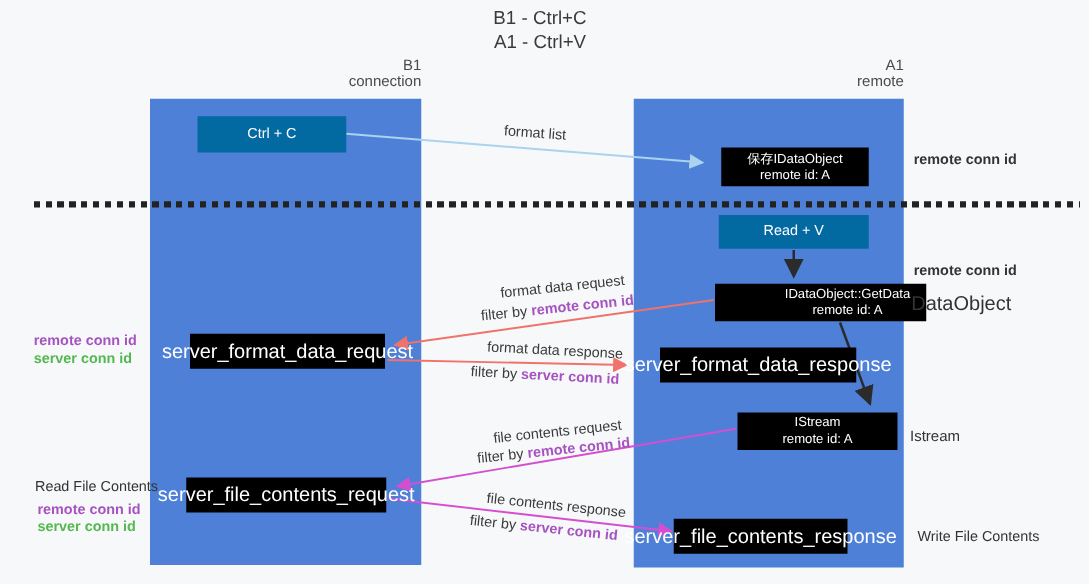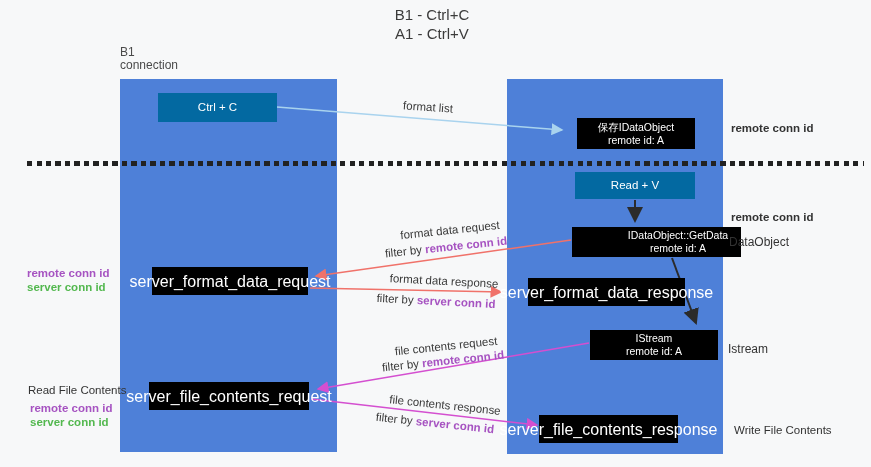--- a/index.html
+++ b/index.html
@@ -7,21 +7,21 @@
     position:relative;width:871px;height:467px;overflow:hidden;
     background:#f7f8f9;
     font-family:"Liberation Sans", sans-serif;
     color:#3b3b3b;
   }
   .abs{position:absolute;}
   
   #title{left:332px;top:5px;width:200px;text-align:center;
     font-size:15px;line-height:19px;color:#3b3b3b;}
   
-  .lane-header{text-align:left;font-size:12px;line-height:13px;color:#4a4a4a;}
+  .lane-header{text-align:right;font-size:12px;line-height:13px;color:#4a4a4a;}
   #b1-header{left:120px;top:46px;width:217px;}
   #a1-header{left:507px;top:46px;width:216px;}
   
   .lane{background:#4e80d8;}
   #b1-lane{left:120px;top:79px;width:217px;height:373px;}
   #a1-lane{left:507px;top:79px;width:216px;height:375px;}
   
   #dashed-line{left:27px;top:161px;width:837px;height:5px;
     background:repeating-linear-gradient(90deg,#222 0 5px,transparent 5px 9.5px);}
   
@@ -53,40 +53,44 @@
   #lbl-fdres-filter{left:436px;top:301px;transform:translate(-50%,-50%) rotate(3deg);}
   #lbl-fcr{left:446px;top:346px;transform:translate(-50%,-50%) rotate(-6deg);}
   #lbl-fcr-filter{left:443px;top:361px;transform:translate(-50%,-50%) rotate(-6deg);}
   #lbl-fcres{left:445px;top:405px;transform:translate(-50%,-50%) rotate(6deg);}
   #lbl-fcres-filter{left:435px;top:423px;transform:translate(-50%,-50%) rotate(6deg);}
   
   .side-label{white-space:nowrap;font-size:11.5px;color:#333;}
   .stack{line-height:13.5px;}
   #anno-remote-top{left:731px;top:122px;}
   #anno-remote-mid{left:731px;top:211px;}
-  #anno-dataobject{left:729px;top:235px;font-size:12px;}
+  #anno-dataobject{left:729px;top:235px;font-size:16px;}
   #anno-istream{left:728px;top:342px;font-size:12px;}
   #anno-write-file{left:734px;top:424px;}
   #anno-left-format{left:27px;top:267px;}
   #anno-read-file{left:28px;top:384px;}
   #anno-left-file{left:30px;top:402px;}
 </style>
 </head>
 <body>
 
 <div id="stage">
 
   <div class="abs" id="title">
     <div>B1 - Ctrl+C</div>
     <div>A1 - Ctrl+V</div>
   </div>
 
   <div class="abs lane-header" id="b1-header">
     <div>B1</div>
     <div>connection</div>
+  </div>
+  <div class="abs lane-header" id="a1-header">
+    <div>A1</div>
+    <div>remote</div>
   </div>
 
   <div class="abs lane" id="b1-lane"></div>
   <div class="abs lane" id="a1-lane"></div>
 
   <div class="abs" id="dashed-line"></div>
 
   <svg class="abs" id="arrows" viewBox="0 0 871 467">
     <defs>
       <marker id="mk-lb" markerWidth="9" markerHeight="8" refX="7" refY="4" orient="auto">

